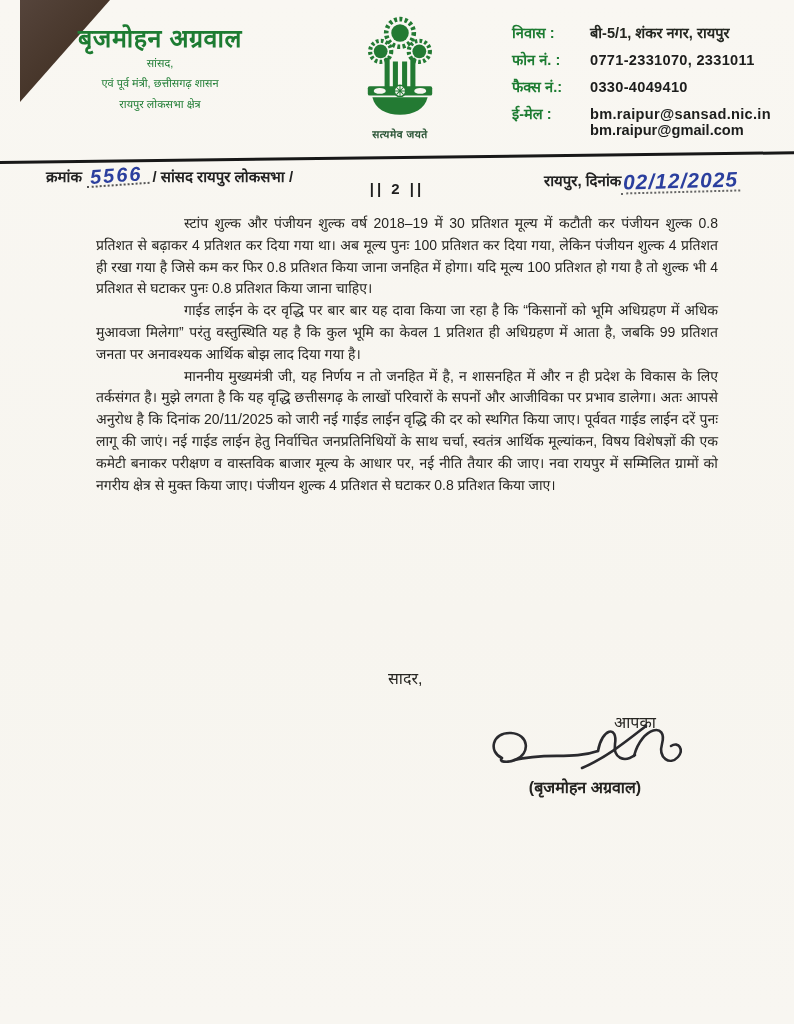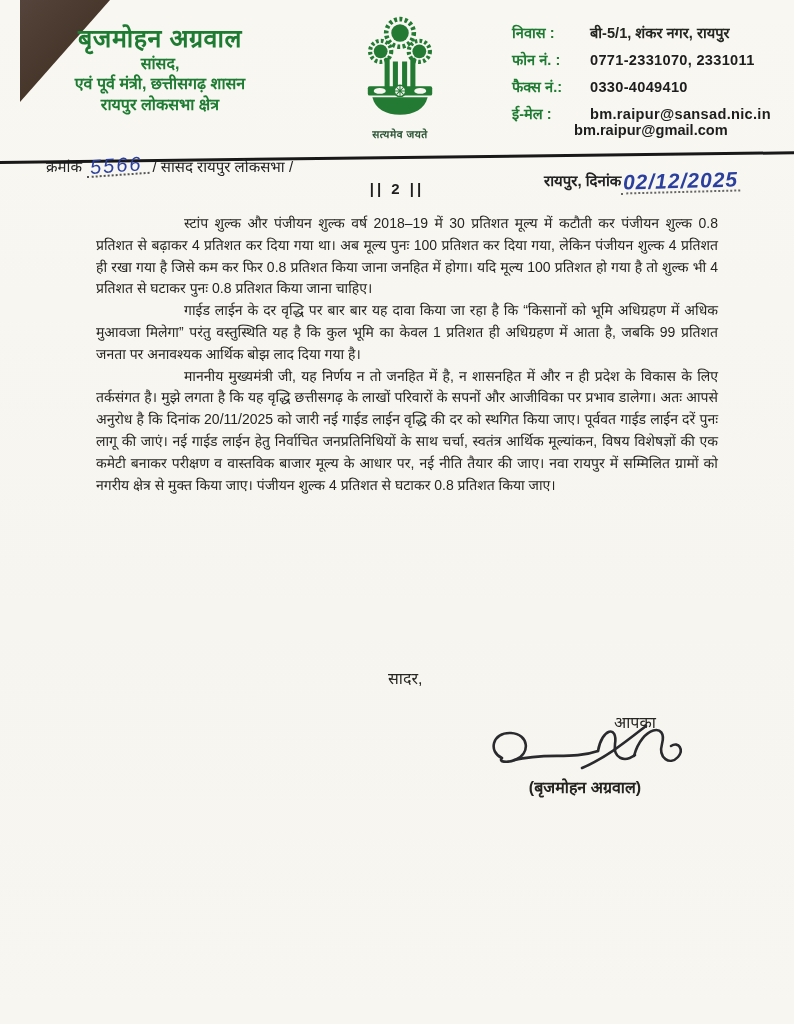--- a/index.html
+++ b/index.html
@@ -11,37 +11,37 @@
   }
   
   .corner-fold{
     position:absolute;left:20px;top:0;width:90px;height:102px;
     clip-path:polygon(0 0,100% 0,0 100%);
     background:linear-gradient(135deg,#55443b 0%,#463529 55%,#3a2c23 100%);
   }
   
   .lh-left{position:absolute;left:52px;top:24px;width:216px;text-align:center;}
   .lh-name{font-size:25px;font-weight:bold;color:#1d7c32;letter-spacing:.5px;line-height:1.15;}
-  .lh-sub{font-size:16px;font-weight:bold;color:#1d7c32;line-height:19.5px;margin-top:1px;}
+  .lh-sub{font-size:11px;font-weight:normal;color:#1d7c32;line-height:19.5px;margin-top:1px;}
   
   .emblem{position:absolute;left:352px;top:8px;width:96px;text-align:center;}
   .emblem svg{display:block;margin:0 auto;}
   .emblem-motto{font-size:10.5px;font-weight:bold;color:#275233;margin-top:1px;letter-spacing:.5px;}
   
   .lh-contact{position:absolute;left:512px;top:24px;width:272px;font-size:14.6px;font-weight:bold;}
   .contact-row{display:flex;margin-bottom:8px;line-height:19px;}
   .contact-label{color:#1d7c32;width:78px;flex:0 0 auto;}
   .contact-value{color:#232620;}
   .contact-value.num{color:#1c1d1c;letter-spacing:.3px;}
-  .email-extra{margin-left:62px;color:#1c1d1c;line-height:19px;margin-top:-3px;}
+  .email-extra{margin-left:78px;color:#1c1d1c;line-height:19px;margin-top:-3px;}
   
   .rule{position:absolute;left:-4px;top:161px;width:802px;height:3px;background:#181818;
         transform:rotate(-0.7deg);transform-origin:left center;}
   
-  .refline-left{position:absolute;left:46px;top:156px;display:flex;align-items:flex-end;font-size:15px;font-weight:normal;color:#222;}
+  .refline-left{position:absolute;left:46px;top:166px;display:flex;align-items:flex-end;font-size:15px;font-weight:bold;color:#222;}
   .hand{font-style:italic;color:#2b3f9e;}
   .ref-number{font-size:20px;letter-spacing:2px;transform:rotate(-4deg);padding:0 6px 0 4px;
               border-bottom:2px dotted #555;margin:0 4px;line-height:18px;}
   .refline-right{position:absolute;left:544px;top:168px;display:flex;align-items:flex-end;font-size:15px;font-weight:bold;color:#222;}
   .ref-date{font-size:21px;letter-spacing:1px;border-bottom:2px dotted #666;line-height:20px;
             transform:rotate(-1.5deg);position:relative;top:3px;padding:0 2px;}
   .page-marker{position:absolute;left:0;top:180px;width:794px;text-align:center;
                font-size:15px;font-weight:bold;letter-spacing:3px;color:#1f1f1f;}
   
   .body-text{position:absolute;left:96px;top:213px;width:622px;}

